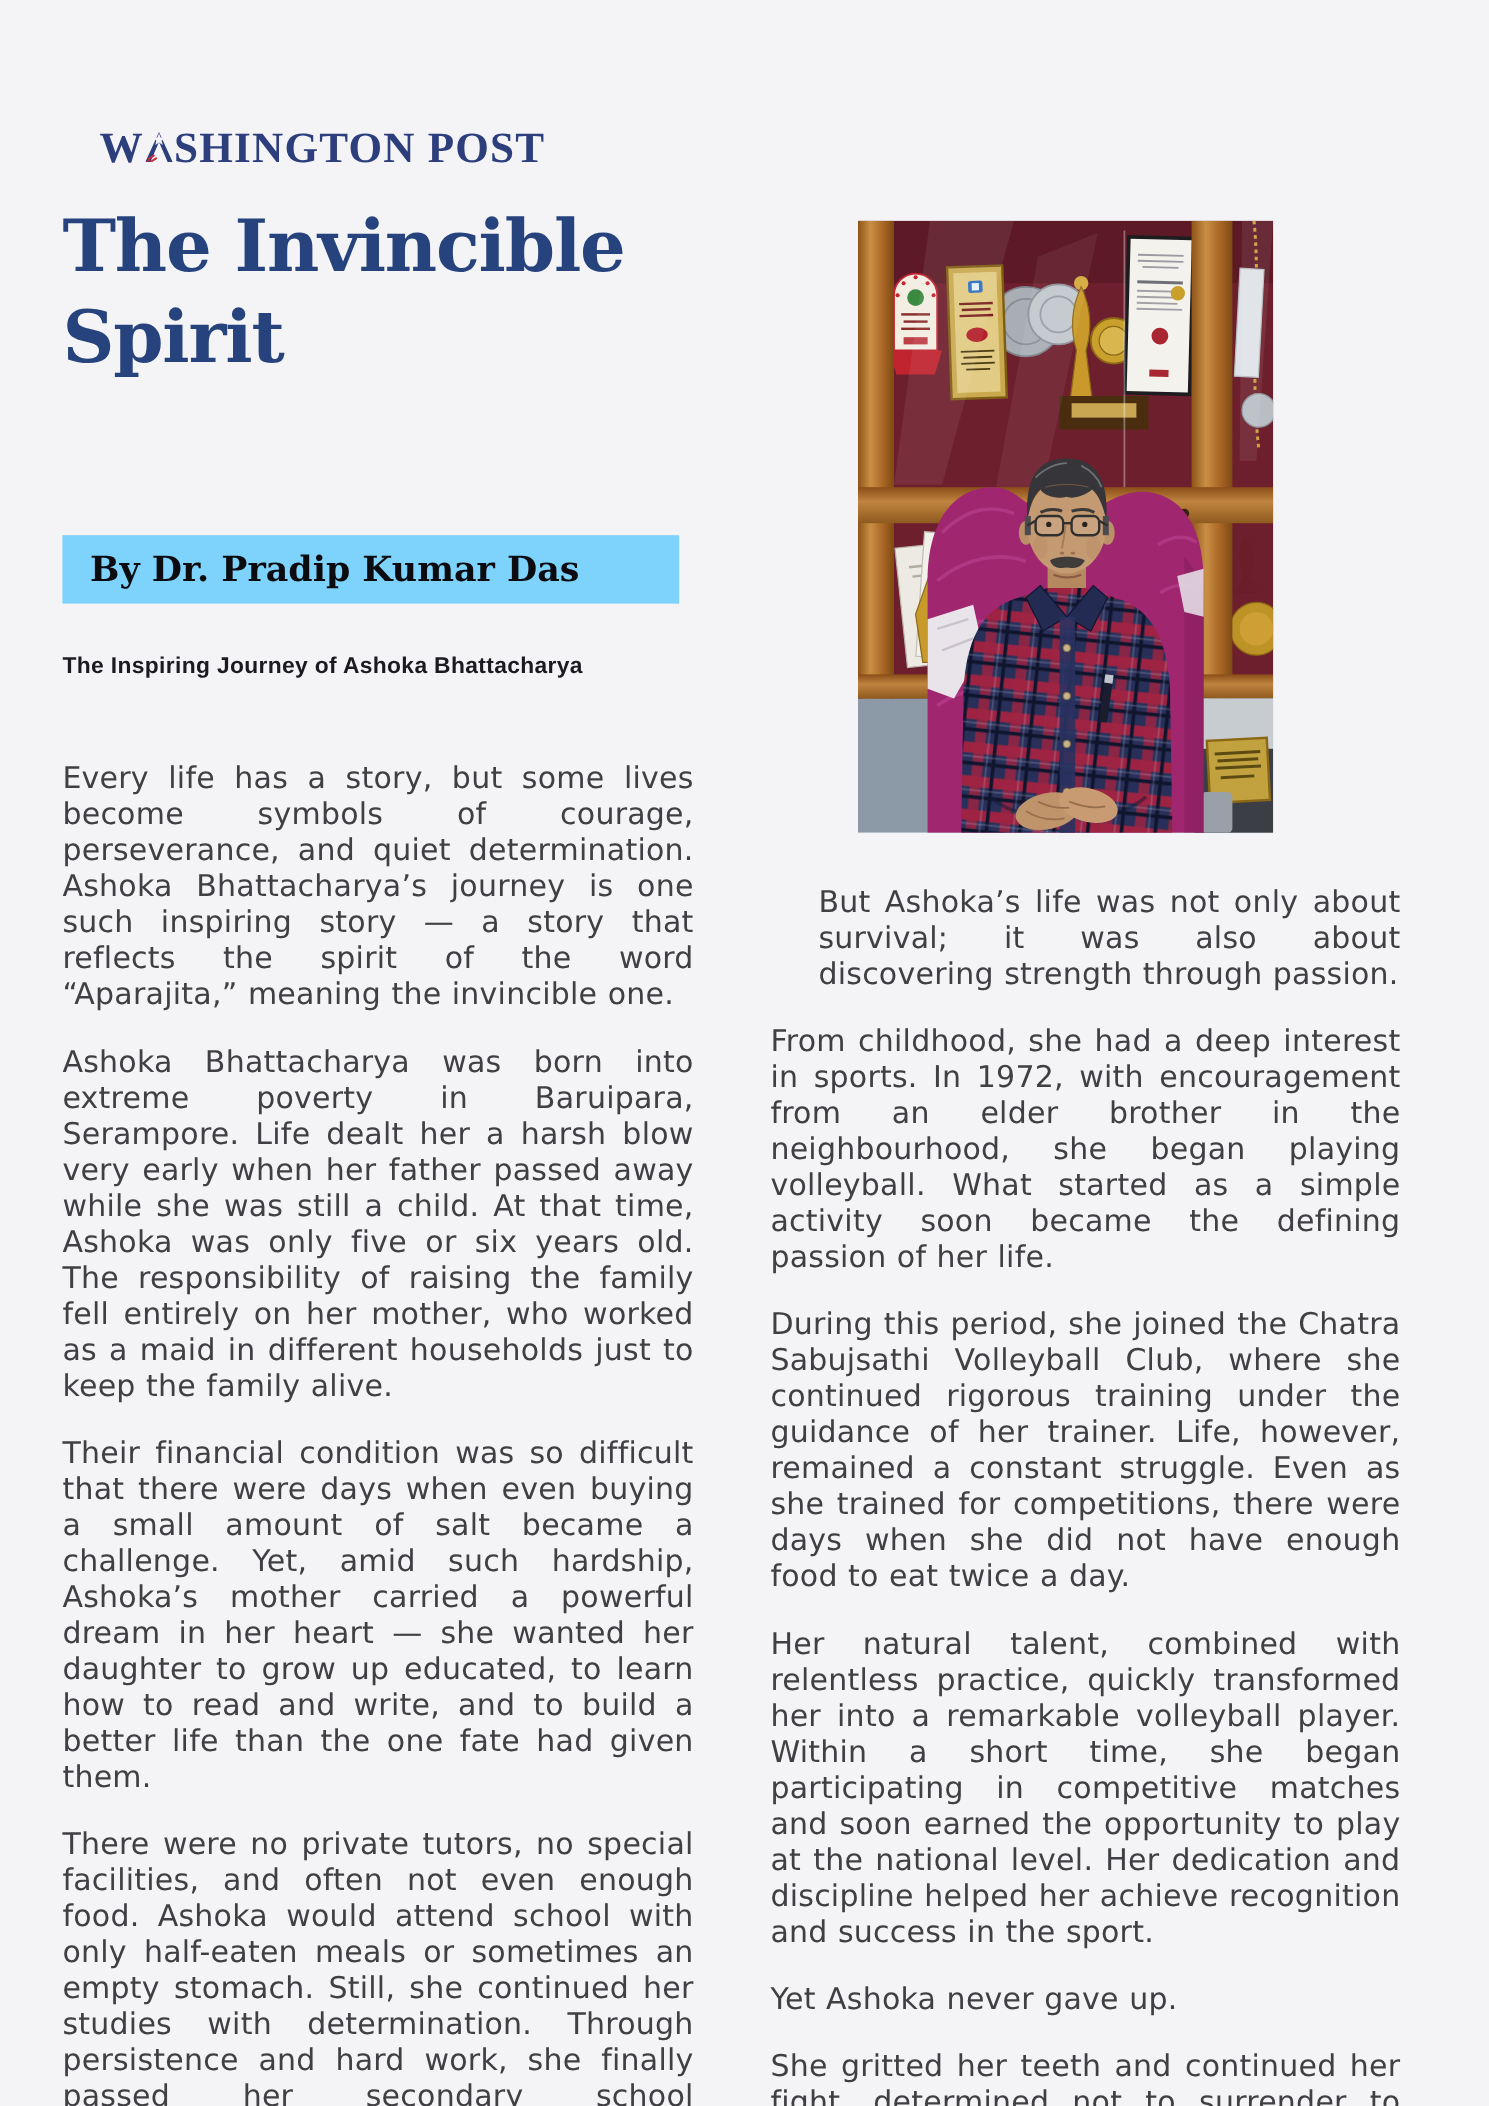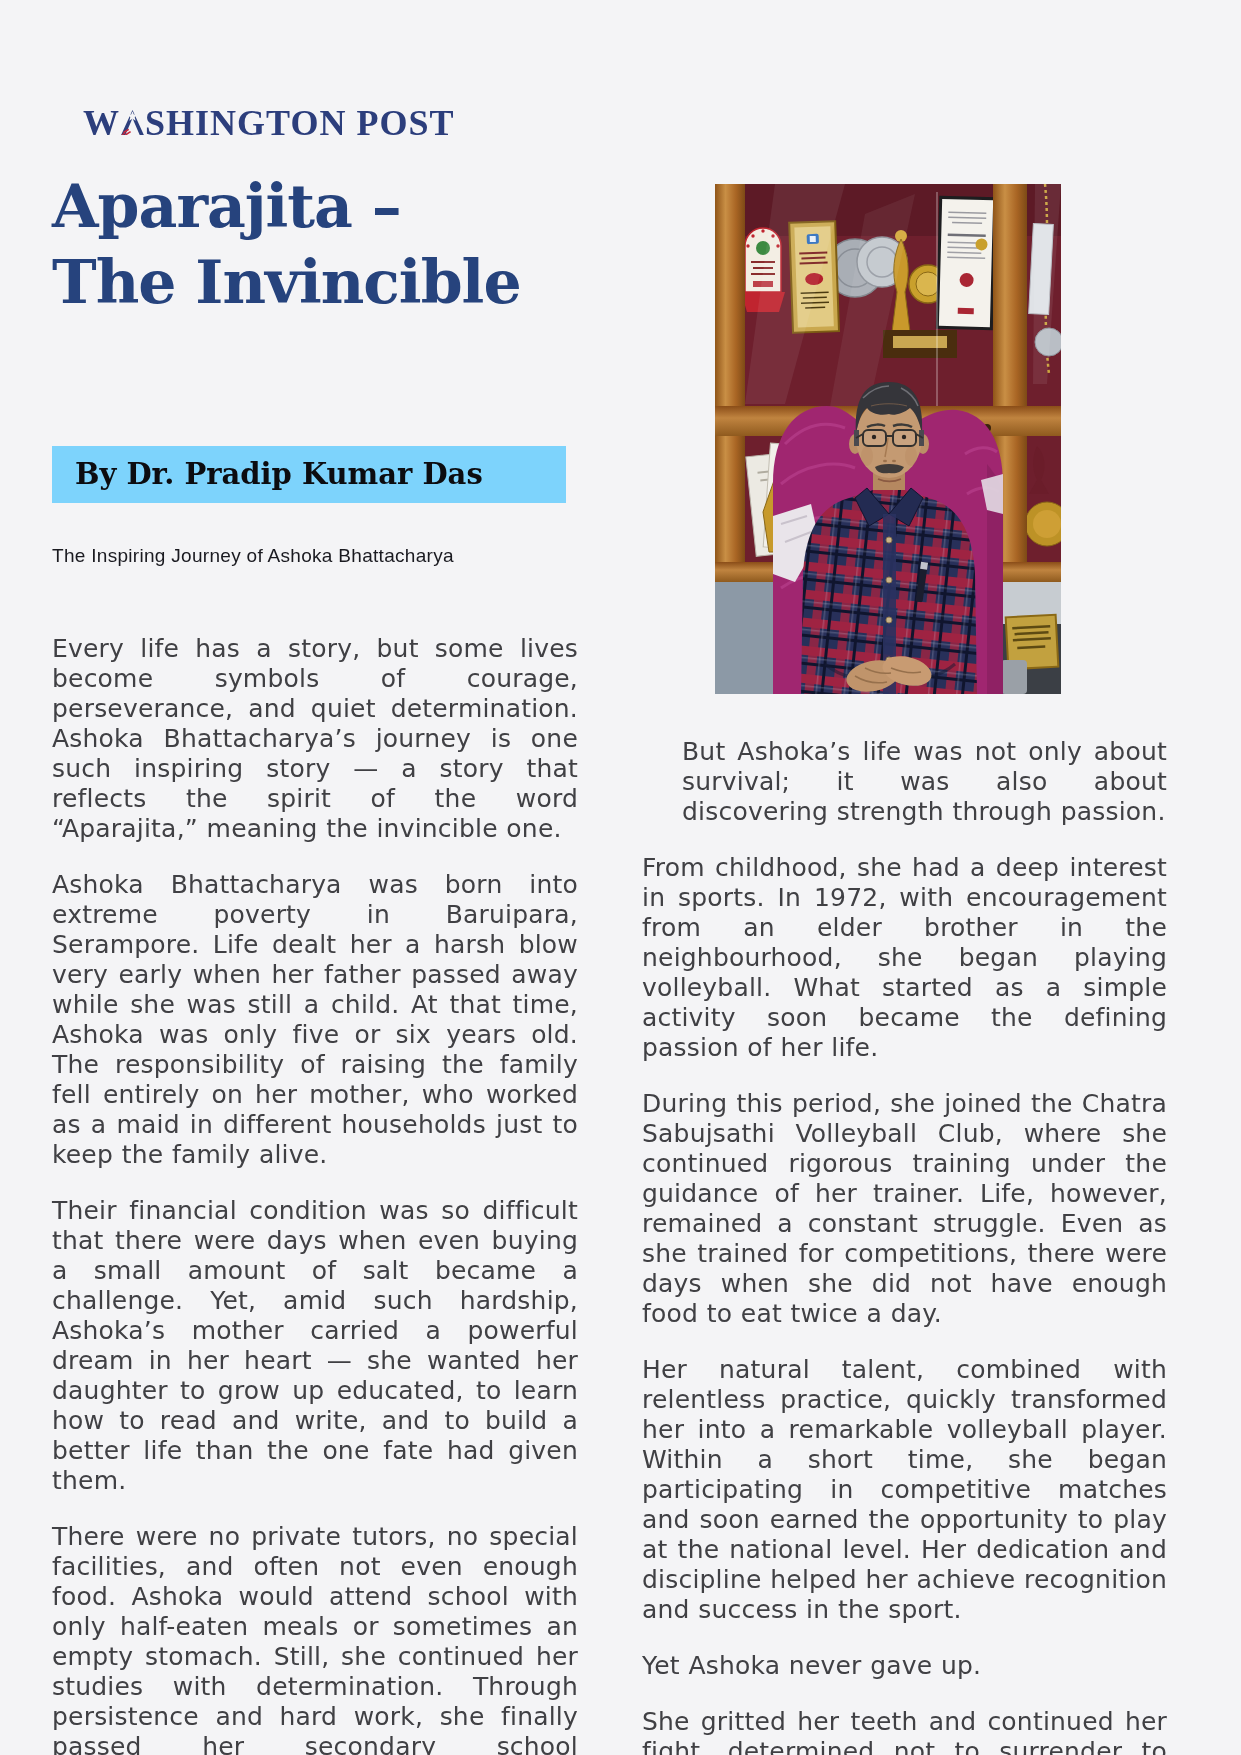--- a/index.html
+++ b/index.html
@@ -34,21 +34,21 @@
     background:#7dd3fc;
   }
   .byline-box .byline{
     font-family:"DejaVu Serif",serif;font-weight:700;
     font-size:29px;line-height:57px;color:#0c0c10;
     padding-left:23px;display:block;white-space:nowrap;
   }
   
   .subtitle{
     position:absolute;left:52px;top:545px;width:560px;
-    font-weight:400;font-size:19px;letter-spacing:.3px;color:#1a1a20;
+    font-weight:700;font-size:19px;letter-spacing:.3px;color:#1a1a20;
   }
   
   .col{position:absolute;font-family:"DejaVu Sans",sans-serif;}
   .col p{
     margin:0 0 26px 0;
     font-size:25px;line-height:30px;
     letter-spacing:.2px;word-spacing:.5px;
     text-align:justify;color:#404044;
   }
   .col-left{left:52px;top:634px;width:526px;}
@@ -68,22 +68,22 @@
       <path d="M15 0 L30 33 H24.5 L15 11 L5.5 33 H0 Z" fill="#2c3e7c"></path>
       <polygon points="15,1.5 16.8,6.1 21.7,6.3 17.9,9.4 19.1,14.2 15,11.5 10.9,14.2 12.1,9.4 8.3,6.3 13.2,6.1" fill="#f4f4f6"></polygon>
       <path d="M3 30 L10 25.5" stroke="#c5293d" stroke-width="2.2"></path>
       <path d="M5.5 33 L12.5 28.5" stroke="#c5293d" stroke-width="2.2"></path>
       <path d="M1 33 L5 30.5" stroke="#c5293d" stroke-width="1.6"></path>
     </svg>
     <span>SHINGTON POST</span>
   </div>
 
   <h1 class="headline" style="margin:0;">
-    <span>Aparajita –</span>
     <span>The Invincible</span>
+    <span>Spirit</span>
   </h1>
 
   <div class="byline-box">
     <span class="byline">By Dr. Pradip Kumar Das</span>
   </div>
 
   <div class="subtitle">The Inspiring Journey of Ashoka Bhattacharya</div>
 
   <div class="col col-left">
     <p>Every life has a story, but some lives become symbols of courage, perseverance, and quiet determination. Ashoka Bhattacharya’s journey is one such inspiring story — a story that reflects the spirit of the word “Aparajita,” meaning the invincible one.</p>

